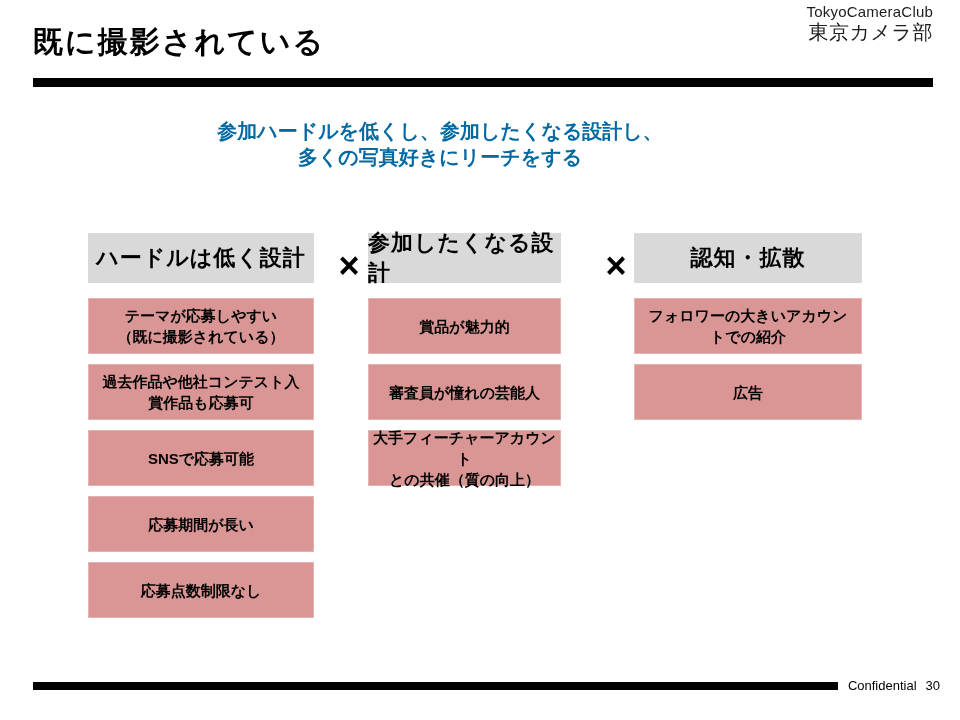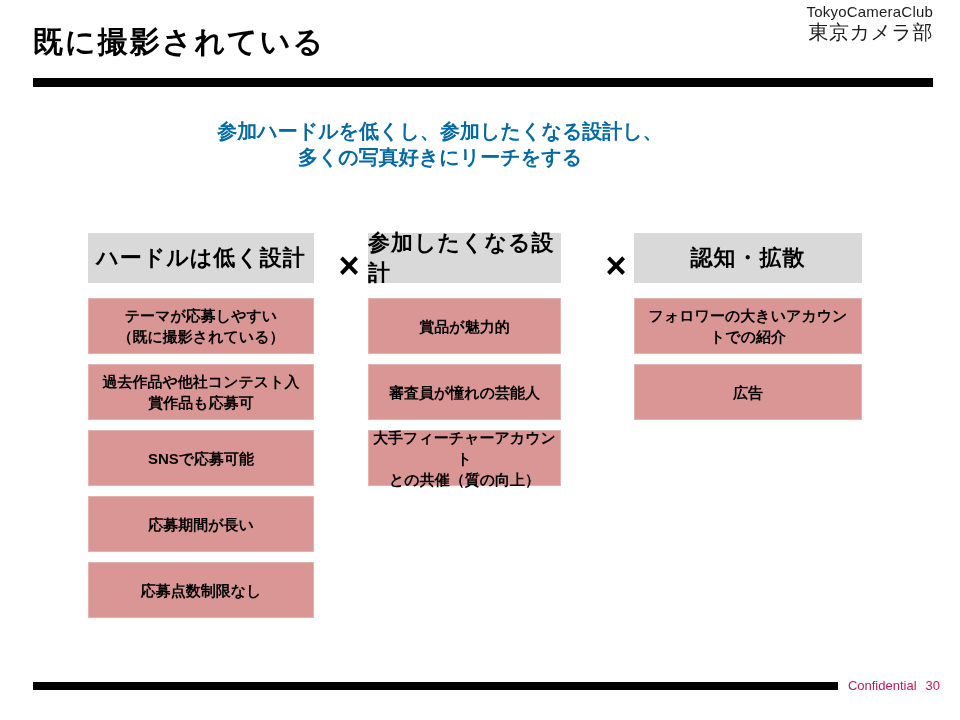--- a/index.html
+++ b/index.html
@@ -129,21 +129,21 @@
     top: 682px;
     width: 805px;
     height: 8px;
     background: #000000;
   }
   .confidential {
     position: absolute;
     right: 20px;
     top: 678px;
     font-size: 13px;
-    color: #be185d;
+    color: #000000;
     white-space: nowrap;
   }
   .confidential .page { margin-left: 9px; }
 </style>
 </head>
 <body>
 
 <div class="slide">
 
   <div class="title">既に撮影されている</div>

